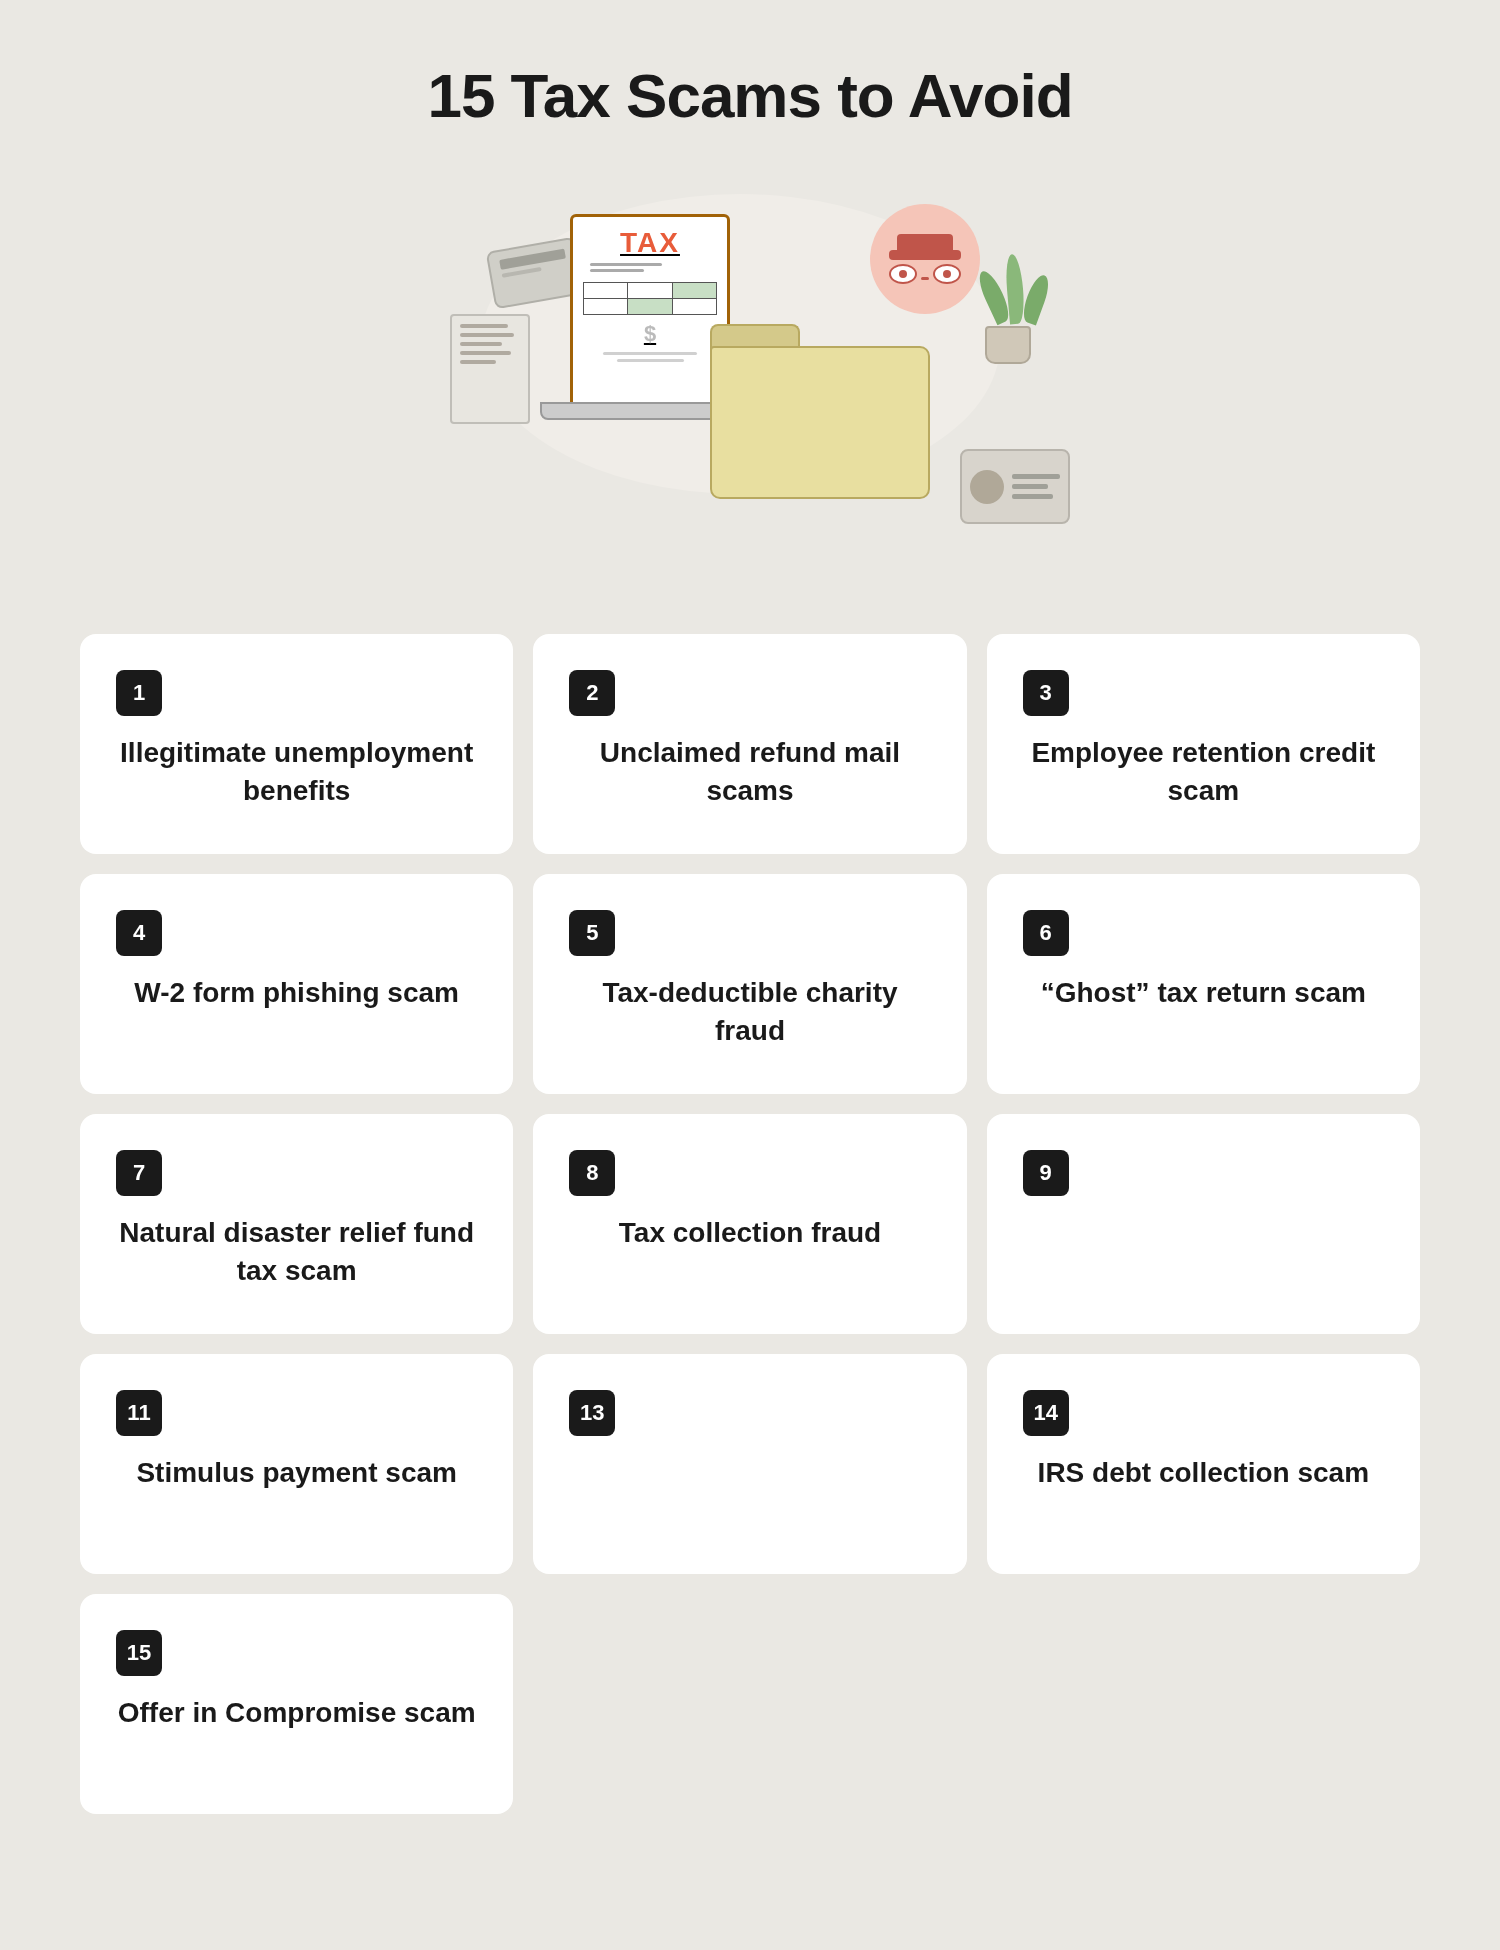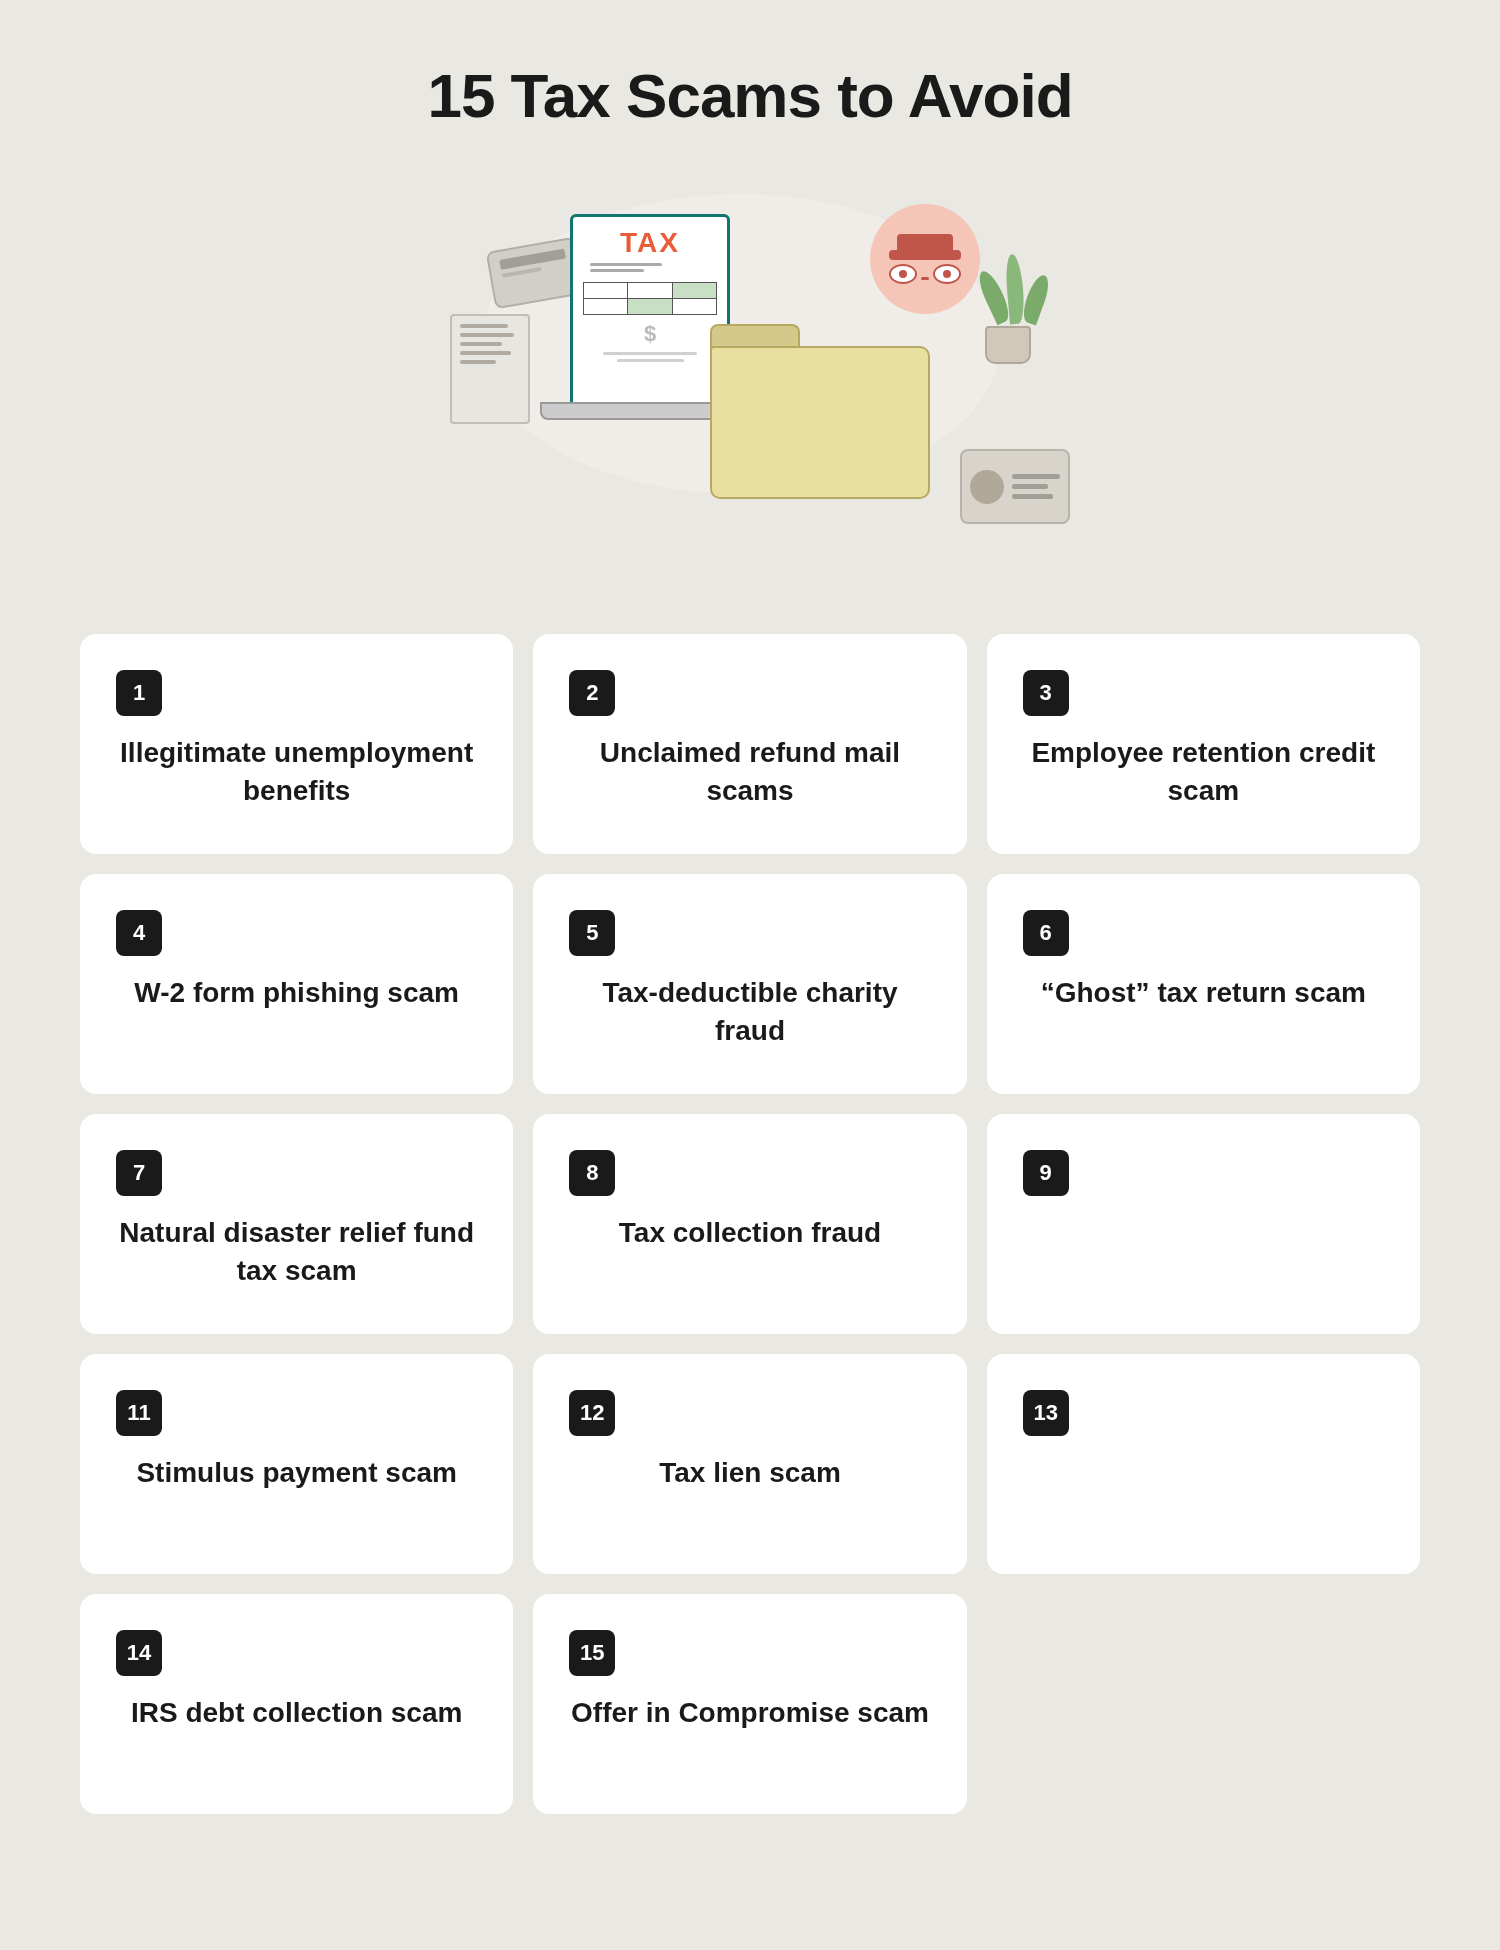--- a/index.html
+++ b/index.html
@@ -44,26 +44,27 @@
     }
 
     
     .tax-doc {
       position: absolute;
       left: 170px;
       top: 60px;
       width: 160px;
       height: 200px;
       background: white;
-      border: 3px solid #0f766e;
+      border: 3px solid #a16207;
       border-radius: 6px;
       display: flex;
       flex-direction: column;
       align-items: center;
       padding: 10px 10px 6px;
+      text-decoration: underline;
     }
     .tax-doc-label {
       font-size: 28px;
       font-weight: 900;
       color: #e85c3a;
       letter-spacing: 2px;
     }
     .tax-doc-lines {
       width: 90%;
       margin-top: 4px;
@@ -462,24 +463,20 @@
       <div class="scam-title">Tax collection fraud</div>
     </div>
     <div class="scam-card">
       <div class="scam-number-badge">9</div>
     </div>
     <div class="scam-card">
       <div class="scam-number-badge">11</div>
       <div class="scam-title">Stimulus payment scam</div>
     </div>
     <div class="scam-card">
-      <div class="scam-number-badge">12</div>
-      <div class="scam-title">Tax lien scam</div>
-    </div>
-    <div class="scam-card">
       <div class="scam-number-badge">13</div>
     </div>
     <div class="scam-card">
       <div class="scam-number-badge">14</div>
       <div class="scam-title">IRS debt collection scam</div>
     </div>
     <div class="scam-card">
       <div class="scam-number-badge">15</div>
       <div class="scam-title">Offer in Compromise scam</div>
     </div>

